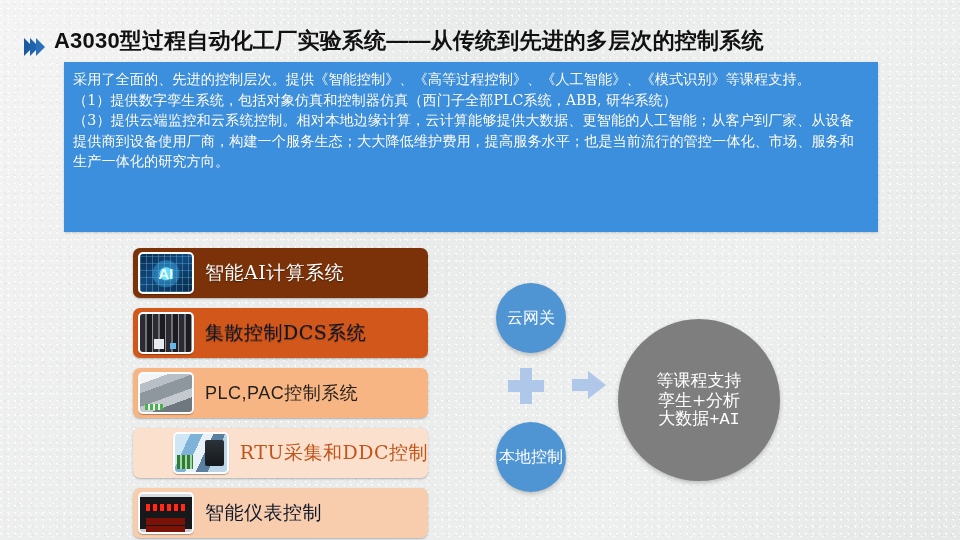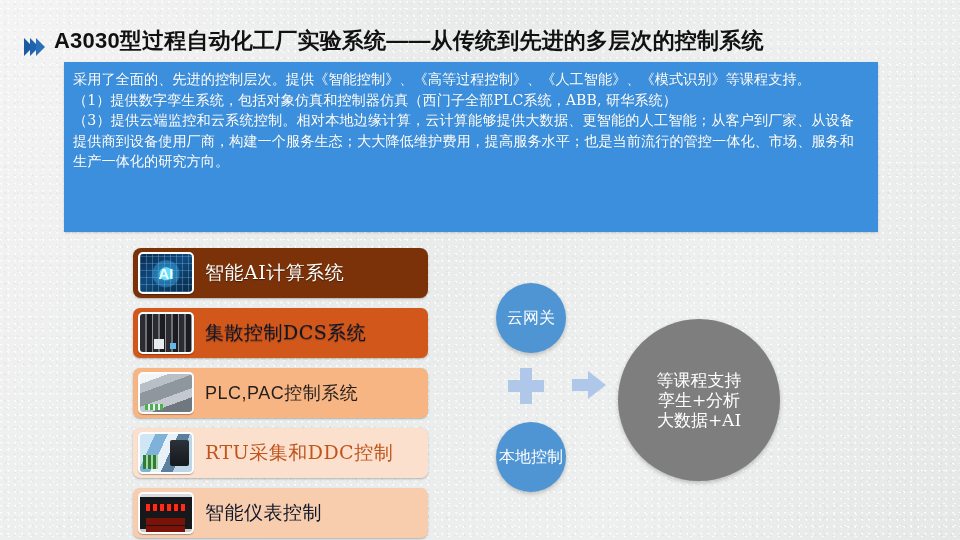--- a/index.html
+++ b/index.html
@@ -68,27 +68,27 @@
     border-radius:5px;border:2px solid #fdfdfd;box-sizing:border-box;
     overflow:hidden;position:relative;
     box-shadow:0 1px 1px rgba(0,0,0,.3);
   }
   .row .rlabel{
     margin-left:11px;
     font-family:"DejaVu Serif","Liberation Serif",serif;
     font-size:19px;letter-spacing:.5px;white-space:nowrap;
   }
   
-  .row.r1{background:#7B3209;border-radius:8px;}
+  .row.r1{background:#7B3209;}
   .row.r1 .rlabel{color:#ffffff;text-shadow:0 1px 1px rgba(0,0,0,.45);}
   .row.r2{background:#D2571A;}
   .row.r2 .rlabel{color:#0f172a;text-shadow:0 1px 1px rgba(0,0,0,.4);}
   .row.r3{background:#F7B584;}
   .row.r3 .rlabel{color:#231f1c;font-family:"Liberation Sans","DejaVu Sans",sans-serif;font-size:18px;}
-  .row.r4{background:#FBE0CE;}
+  .row.r4{background:#FBE0CE;justify-content:flex-end;}
   .row.r4 .rlabel{color:#C0541B;}
   .row.r5{background:#F8CDAE;}
   .row.r5 .rlabel{color:#0f172a;}
 
   
   .art-ai{
     background:
       radial-gradient(circle at 50% 52%, rgba(120,230,255,.95) 0 6px, rgba(60,170,230,.45) 7px 13px, rgba(0,0,0,0) 14px),
       repeating-linear-gradient(90deg, rgba(120,200,240,.35) 0 1px, rgba(0,0,0,0) 1px 6px),
       repeating-linear-gradient(0deg, rgba(120,200,240,.30) 0 1px, rgba(0,0,0,0) 1px 7px),
@@ -146,21 +146,21 @@
     font-family:"DejaVu Serif","Liberation Serif",serif;
     box-shadow:0 2px 4px rgba(0,0,0,.22);
     line-height:1.18;
   }
   .c-gateway{left:496px;top:283px;width:70px;height:70px;background:#4F95D3;font-size:16px;}
   .c-local{left:496px;top:422px;width:70px;height:70px;background:#4F95D3;font-size:16px;}
   .c-cloud{
     left:618px;top:319px;width:162px;height:162px;background:#7E7E7E;
     font-size:17px;flex-direction:column;
   }
-  .c-cloud .l2{}
+  .c-cloud .l2{font-family:Liberation Mono, monospace;}
 
   .plus{position:absolute;left:508px;top:368px;width:36px;height:36px;}
   .plus i, .plus b{position:absolute;background:#AFC8E9;display:block;}
   .plus i{left:0;top:12px;width:36px;height:12px;}
   .plus b{left:12px;top:0;width:12px;height:36px;}
 
   .arrow{position:absolute;left:572px;top:371px;width:34px;height:28px;}
   .arrow .shaft{position:absolute;left:0;top:8px;width:18px;height:12px;background:#AFC8E9;}
   .arrow .head{position:absolute;left:16px;top:0;width:0;height:0;
     border-top:14px solid transparent;border-bottom:14px solid transparent;

